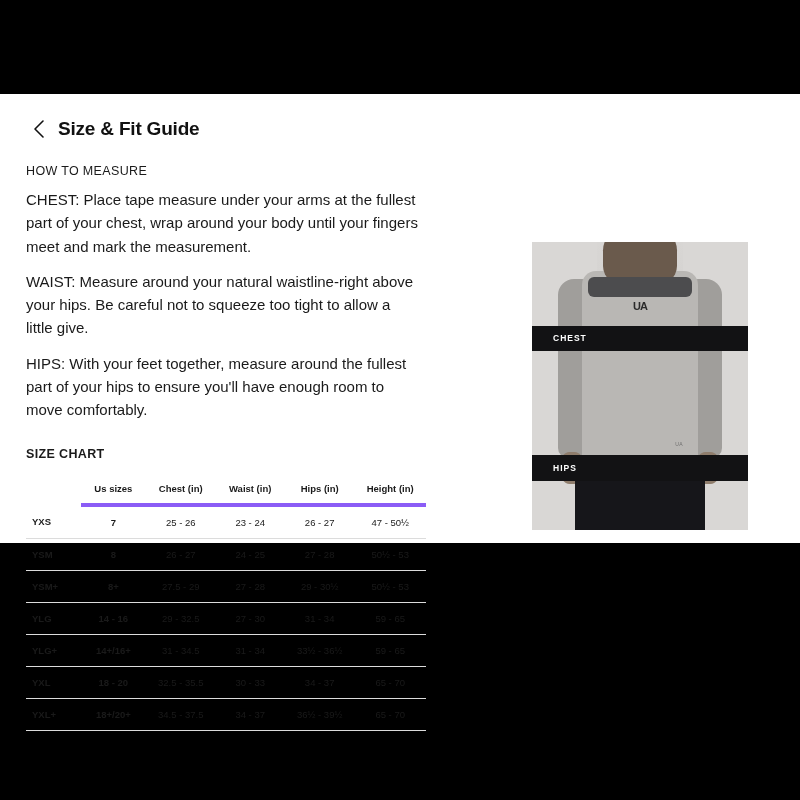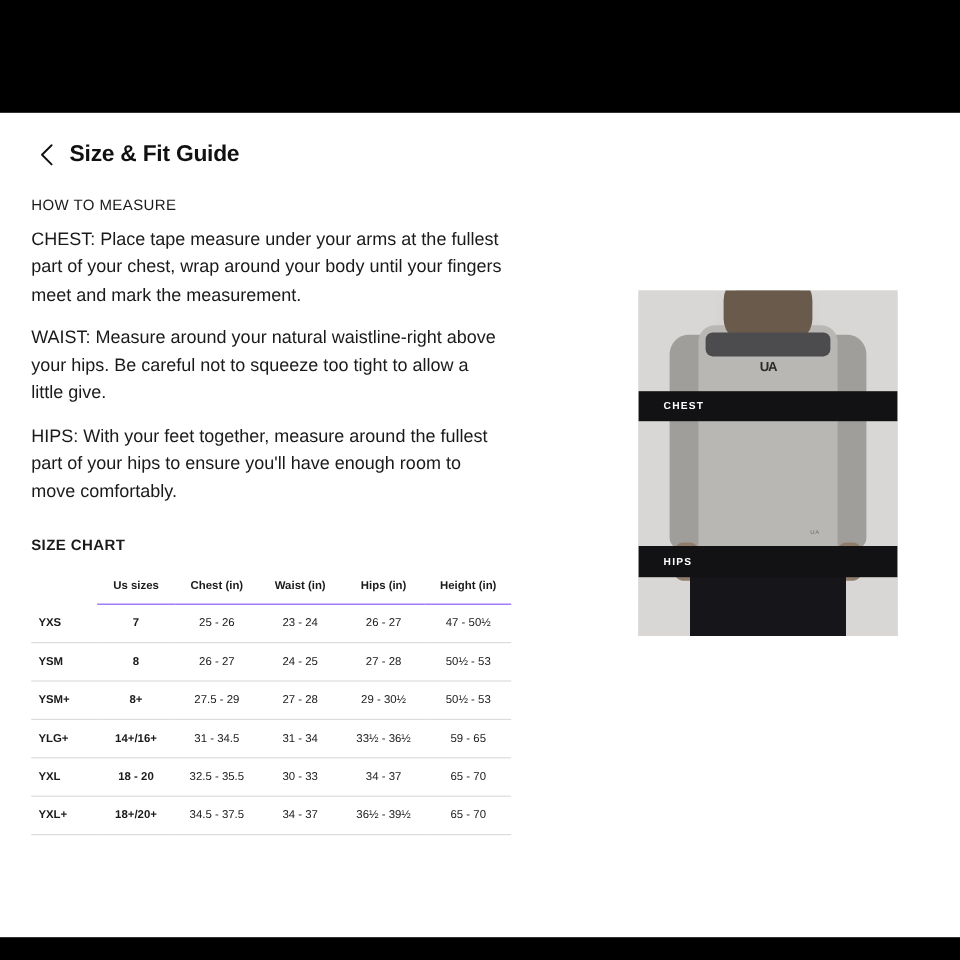--- a/index.html
+++ b/index.html
@@ -10,21 +10,21 @@
     height: 800px;
     overflow: hidden;
   }
   * { box-sizing: border-box; }
 
   .page {
     position: absolute;
     left: 0;
     top: 94px;
     width: 800px;
-    height: 687px;
+    height: 449px;
     background: #ffffff;
     font-family: "Liberation Sans", sans-serif;
     color: #1a1a1a;
   }
 
   
   .header {
     display: flex;
     align-items: center;
     padding: 22px 0 0 26px;
@@ -95,21 +95,21 @@
   table.size-chart td {
     font-size: 9.5px;
     text-align: center;
     padding: 10px 2px;
     border-bottom: 1px solid #dcdcdc;
     color: #1a1a1a;
     white-space: nowrap;
   }
   table.size-chart thead th {
     font-weight: bold;
-    border-bottom: 1px solid #8b5cf6;
+    border-bottom: 4px solid #8b5cf6;
     padding-bottom: 9px;
   }
   table.size-chart thead th.blank { border-bottom: none; }
   table.size-chart th.rowhead,
   table.size-chart td.rowhead {
     text-align: left;
     font-weight: bold;
     padding-left: 6px;
   }
   table.size-chart td.sizecol { font-weight: bold; text-align: center; }
@@ -303,20 +303,28 @@
           </tr>
           <tr>
             <td class="rowhead">YSM+</td>
             <td class="sizecol">8+</td>
             <td>27.5 - 29</td>
             <td>27 - 28</td>
             <td>29 - 30½</td>
             <td>50½ - 53</td>
           </tr>
           <tr>
+            <td class="rowhead">YLG</td>
+            <td class="sizecol">14 - 16</td>
+            <td>29 - 32.5</td>
+            <td>27 - 30</td>
+            <td>31 - 34</td>
+            <td>59 - 65</td>
+          </tr>
+          <tr>
             <td class="rowhead">YLG+</td>
             <td class="sizecol">14+/16+</td>
             <td>31 - 34.5</td>
             <td>31 - 34</td>
             <td>33½ - 36½</td>
             <td>59 - 65</td>
           </tr>
           <tr>
             <td class="rowhead">YXL</td>
             <td class="sizecol">18 - 20</td>

